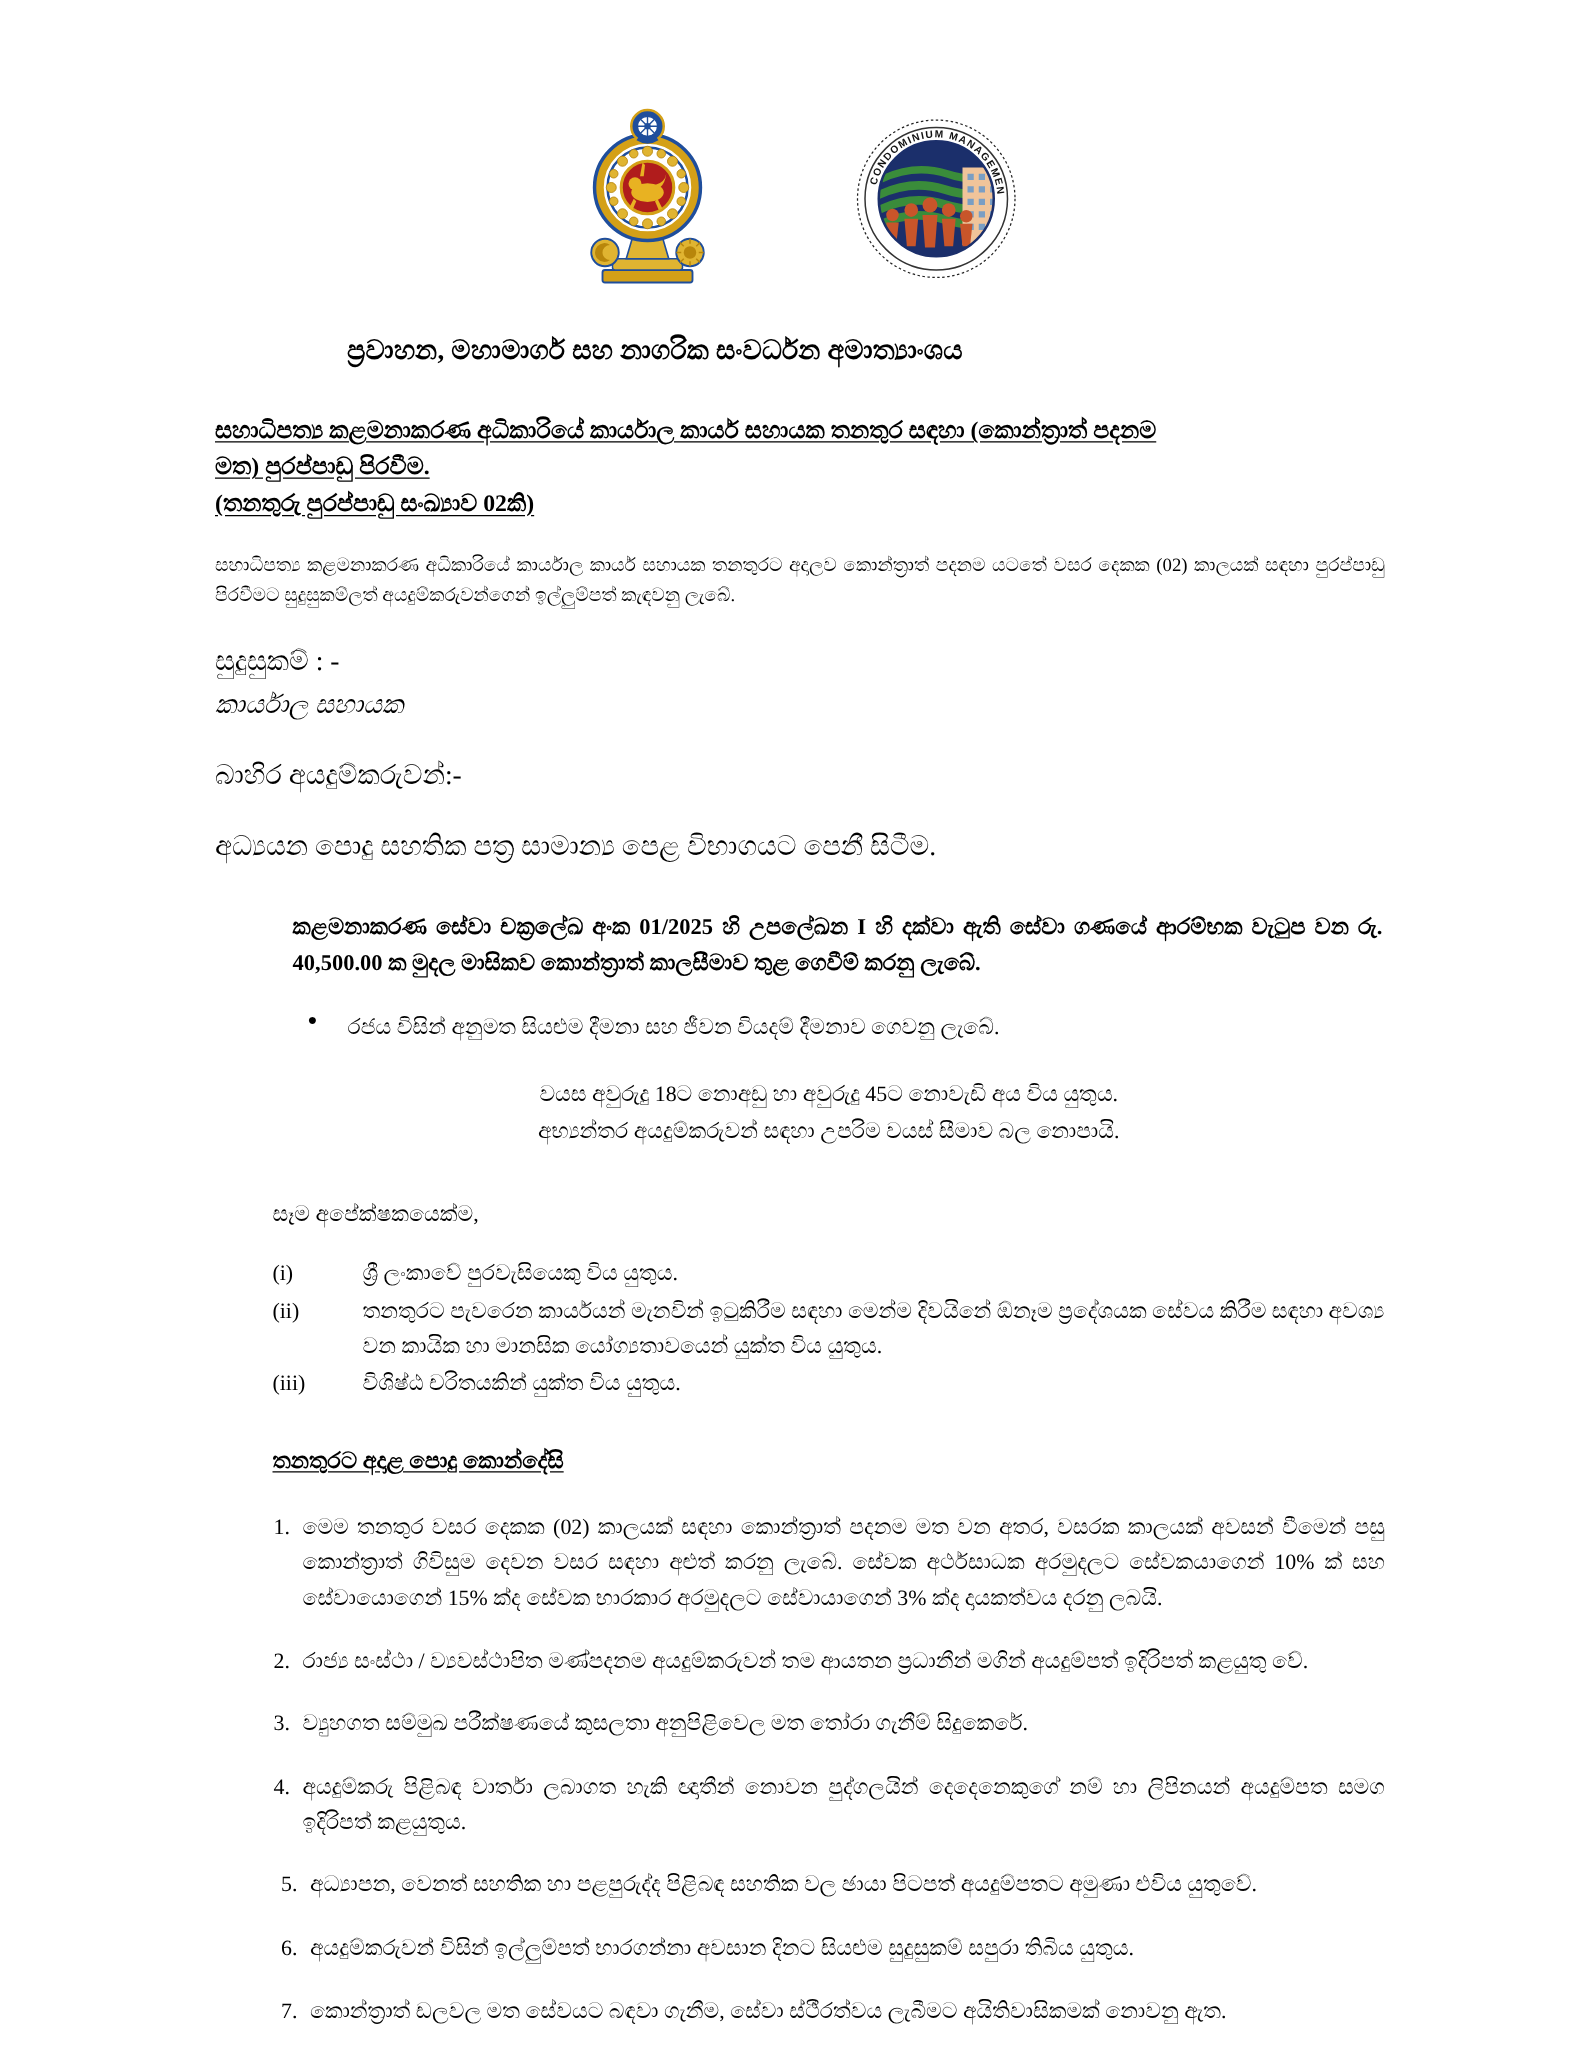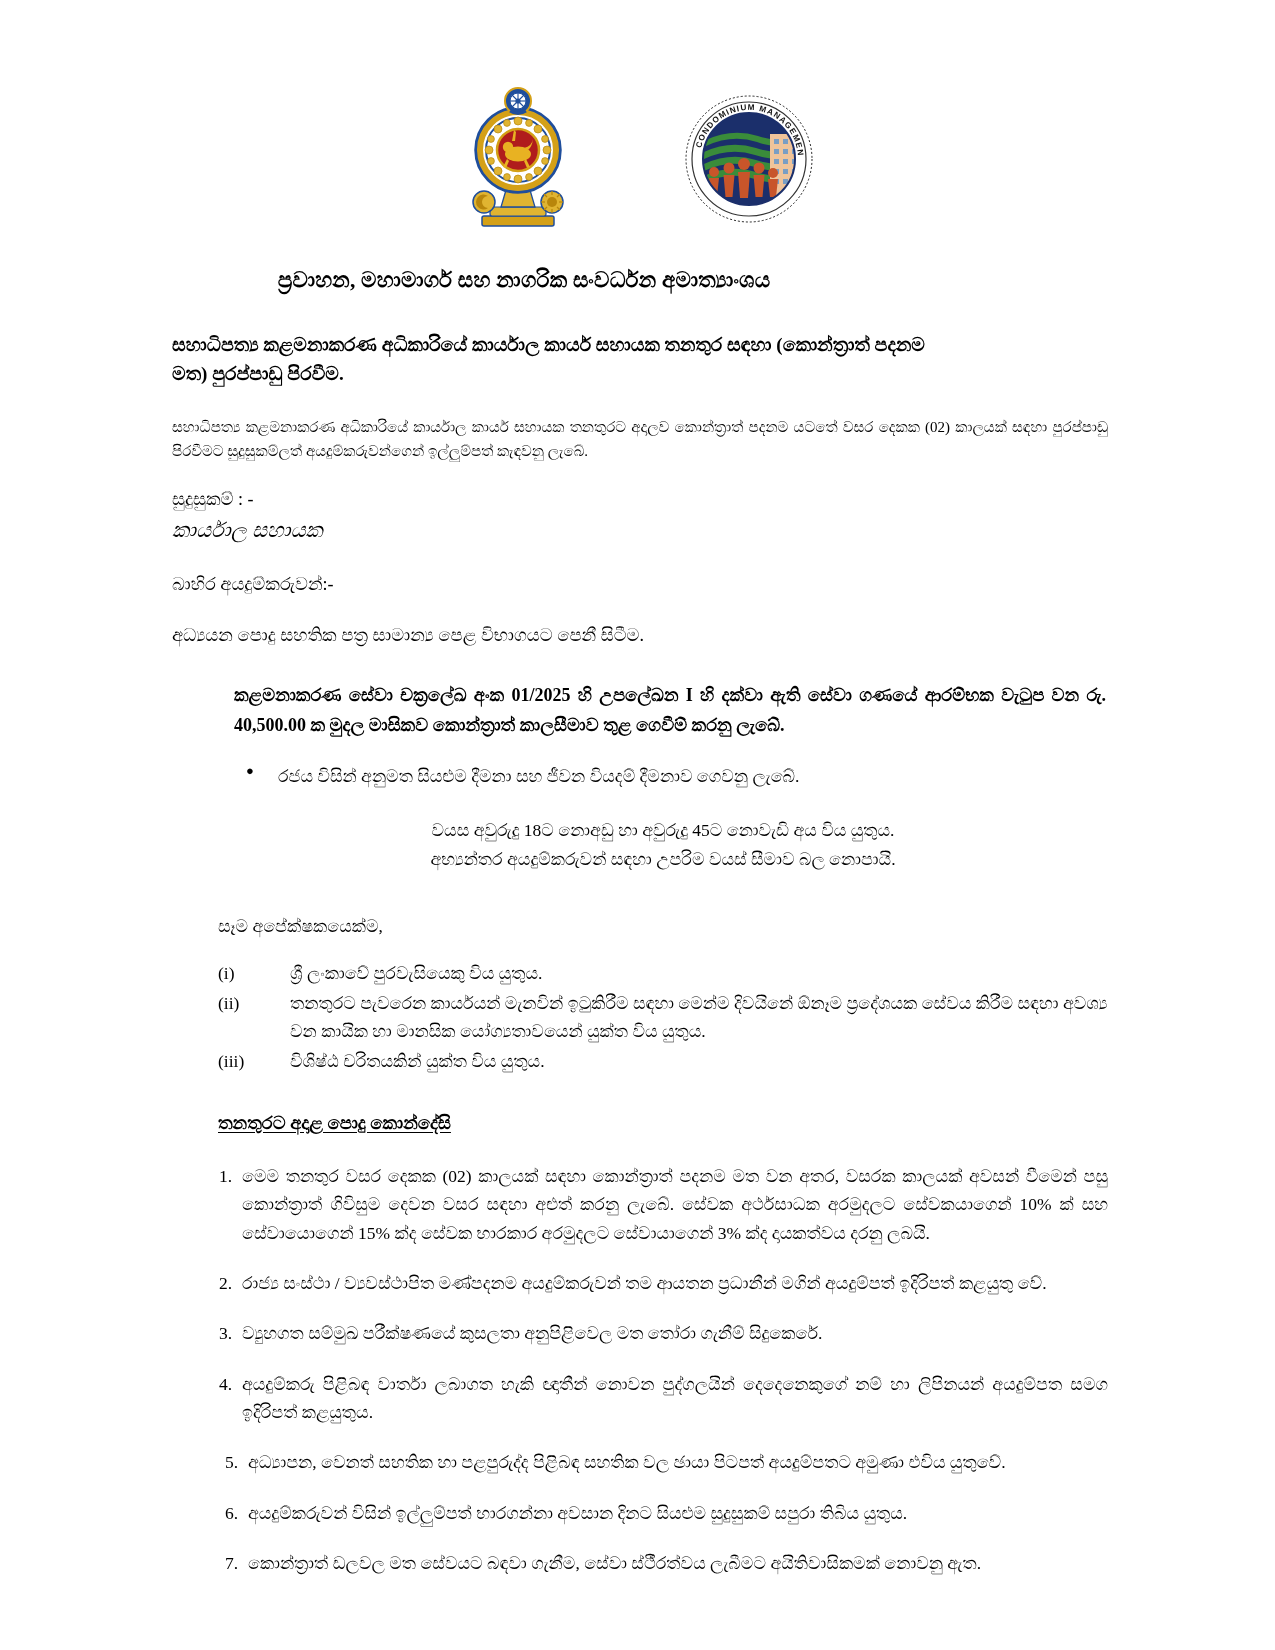--- a/index.html
+++ b/index.html
@@ -53,20 +53,21 @@
   .content {
     position: absolute;
     top: 330px;
     left: 172px;
     width: 936px;
   }
 
   .heading-ul {
     font-size: 19px;
     font-weight: bold;
+    text-decoration: underline;
     text-underline-offset: 3px;
     line-height: 1.55;
     margin: 0;
   }
   .heading-ul .line2 { display: block; }
   .vacancy-count {
     font-size: 19px;
     font-weight: bold;
     text-decoration: underline;
     text-underline-offset: 3px;
@@ -75,21 +76,21 @@
   }
 
   p.body-para {
     font-size: 15px;
     line-height: 1.62;
     margin: 26px 0 0 0;
     text-align: justify;
   }
 
   .label-line {
-    font-size: 18px;
+    font-size: 22px;
     line-height: 1.6;
     margin: 22px 0 0 0;
   }
   .label-sub {
     font-size: 21px;
     line-height: 1.6;
     margin: 0;
     font-style: italic;
   }
 
@@ -332,20 +333,21 @@
   </div>
 
   <div class="ministry-title">ප්‍රවාහන, මහාමාර්ග සහ නාගරික සංවර්ධන අමාත්‍යාංශය</div>
 
   <div class="content">
 
     <div class="heading-ul">
       <span>සහාධිපත්‍ය කළමනාකරණ අධිකාරියේ කාර්යාල කාර්ය සහායක තනතුර සඳහා (කොන්ත්‍රාත් පදනම</span>
       <span class="line2">මත) පුරප්පාඩු පිරවීම.</span>
     </div>
+    <div><span class="vacancy-count">(තනතුරු පුරප්පාඩු සංඛ්‍යාව 02කි)</span></div>
 
     <p class="body-para">සහාධිපත්‍ය කළමනාකරණ අධිකාරියේ කාර්යාල කාර්ය සහායක තනතුරට අදාලව කොන්ත්‍රාත් පදනම යටතේ වසර දෙකක (02) කාලයක් සඳහා පුරප්පාඩු පිරවීමට සුදුසුකම්ලත් අයදුම්කරුවන්ගෙන්  ඉල්ලුම්පත් කැඳවනු ලැබේ.</p>
 
     <p class="label-line">සුදුසුකම් : -</p>
     <p class="label-sub">කාර්යාල සහායක</p>
 
     <p class="label-line">බාහිර අයදුම්කරුවන්:-</p>
 
     <p class="label-line">අධ්‍යයන පොදු සහතික පත්‍ර සාමාන්‍ය පෙළ විභාගයට පෙනී සිටීම.</p>
 

